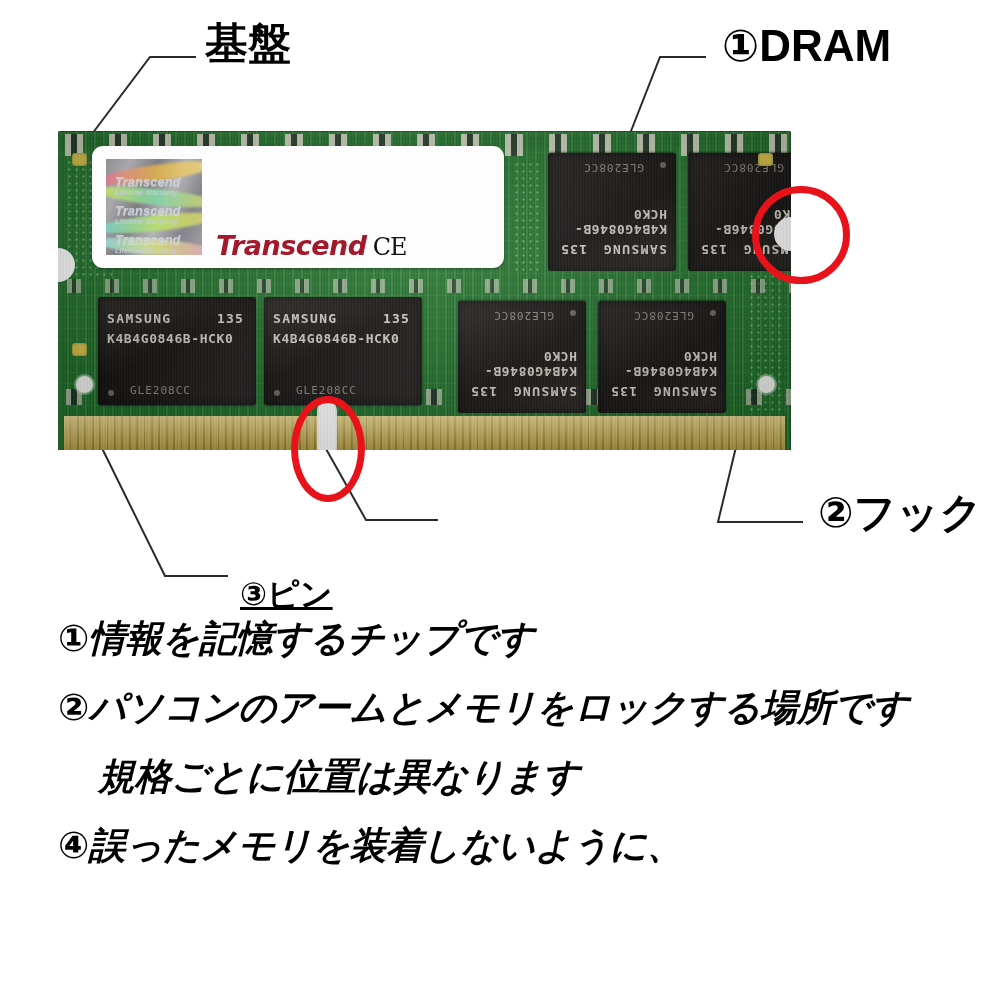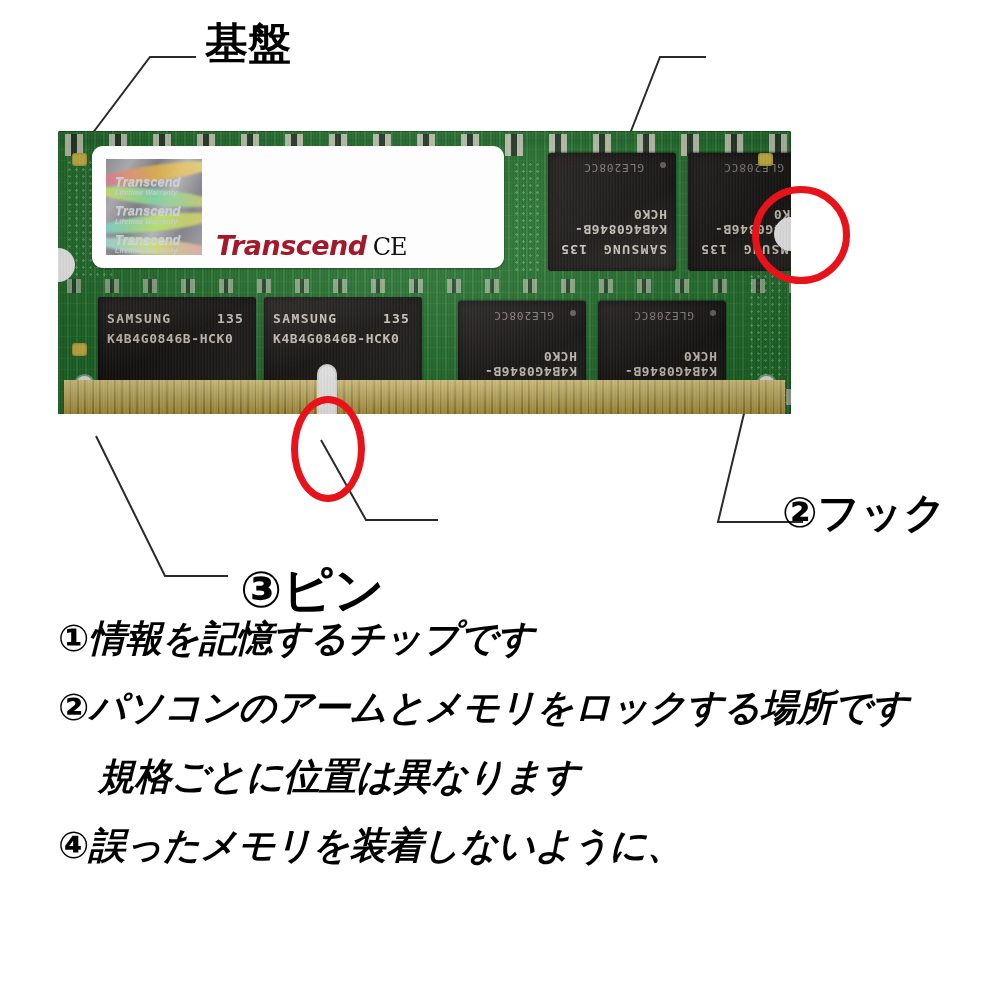--- a/index.html
+++ b/index.html
@@ -16,22 +16,22 @@
     position:absolute;
     font-weight:700;
     white-space:nowrap;
     letter-spacing:0px;
     line-height:1;
   }
 
   #lbl-kiban{left:205px;top:22px;font-size:43px;font-family:Liberation Serif, serif;}
   #lbl-dram{left:722px;top:24px;font-size:44px;}
   #lbl-kirikaki{left:456px;top:490px;font-size:42px;}
-  #lbl-hook{left:782px;top:492px;font-size:42px;}
-  #lbl-pin{left:240px;top:565px;font-size:50px;}
+  #lbl-hook{left:818px;top:492px;font-size:42px;}
+  #lbl-pin{left:240px;top:578px;font-size:32px;text-decoration:underline;}
 
   
   .leader{position:absolute;left:0;top:0;width:1000px;height:1000px;
           pointer-events:none;}
 
   
   .notes{
     position:absolute;left:58px;top:620px;width:930px;
   }
   .note-line{
@@ -41,21 +41,21 @@
     margin-bottom:32px;
     white-space:nowrap;
     letter-spacing:-0.5px;
     font-style:italic;
   }
   .note-line.indent{padding-left:40px;}
 
   
   .module{
     position:absolute;
-    left:58px;top:131px;width:733px;height:283px;
+    left:58px;top:131px;width:733px;height:319px;
   }
   .pcb{
     position:absolute;inset:0;
     background:
       linear-gradient(180deg,#2c7a33 0%,#1f6b2a 3%,#24742e 6%,#1e6b28 100%);
     border-radius:2px 2px 0 0;
     overflow:hidden;
     box-shadow:inset 0 0 0 1px #16511f;
   }
   
@@ -360,20 +360,21 @@
         <span class="tname">Transcend</span>
         <span class="ce">CE</span>
       </div>
     </div>
   </div>
 
   <span class="redmark" id="red-hook"></span>
   <span class="redmark" id="red-notch"></span>
 
   <div class="callout" id="lbl-kiban">基盤</div>
+  <div class="callout" id="lbl-dram">①DRAM</div>
   <div class="callout" id="lbl-hook">②フック</div>
   <div class="callout" id="lbl-pin">③ピン</div>
 
   <div class="notes">
     <div class="note-line">①情報を記憶するチップです</div>
     <div class="note-line">②パソコンのアームとメモリをロックする場所です</div>
     <div class="note-line indent">規格ごとに位置は異なります</div>
     <div class="note-line">④誤ったメモリを装着しないように、</div>
   </div>
 

